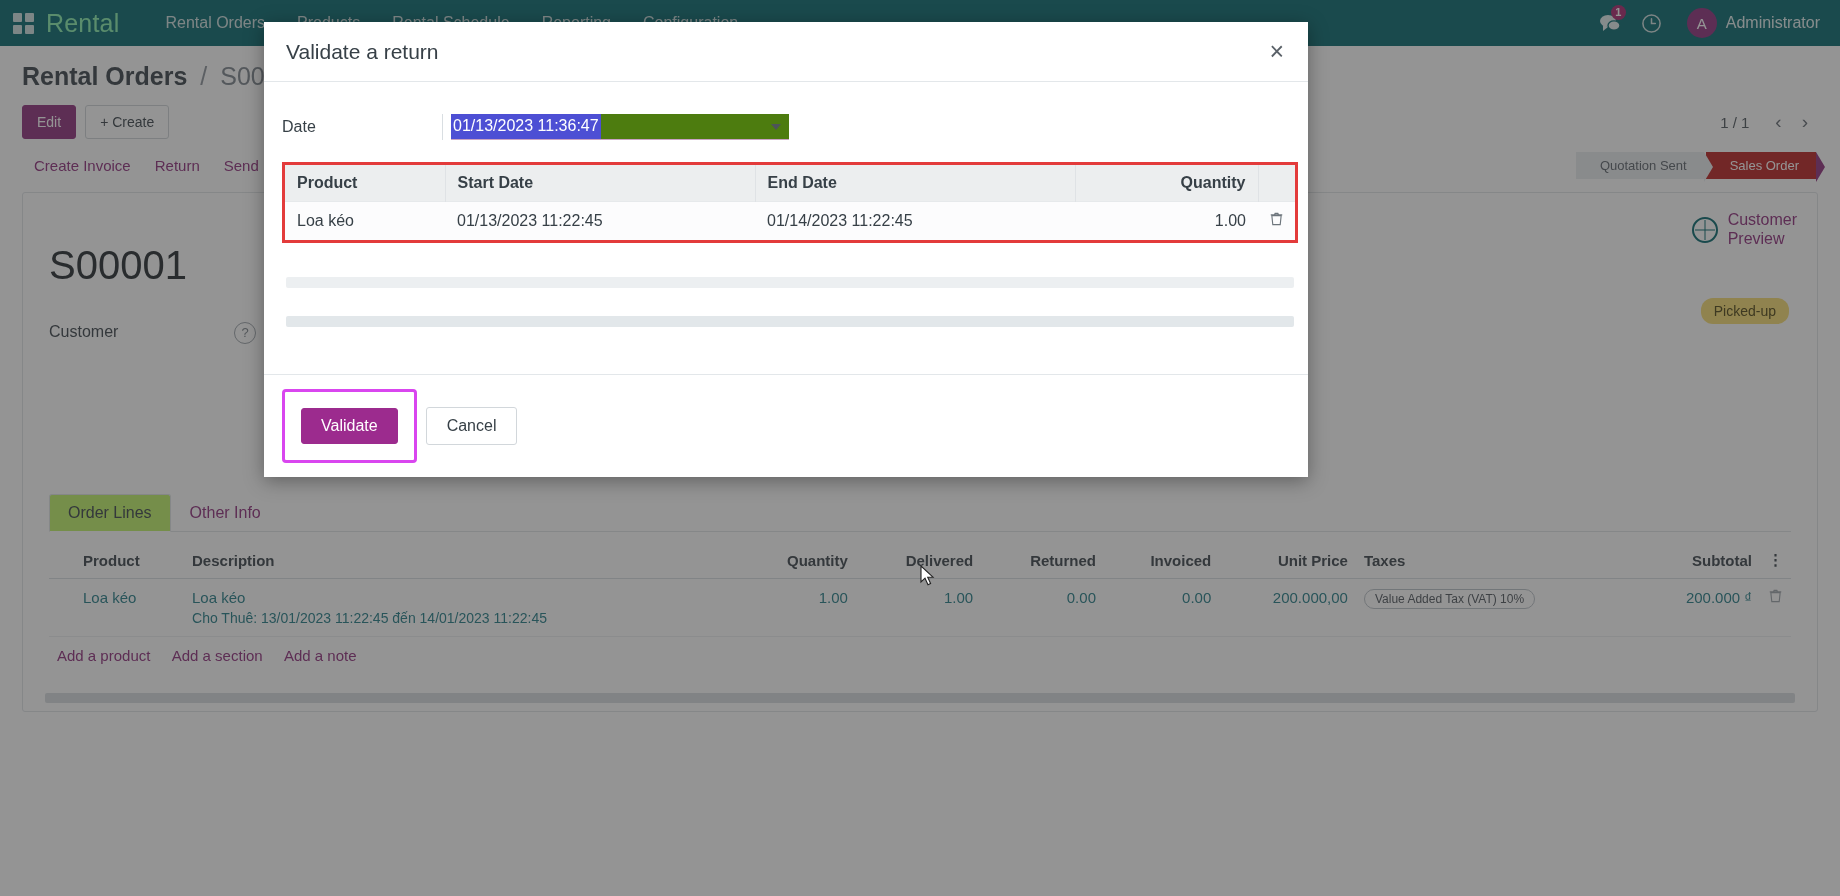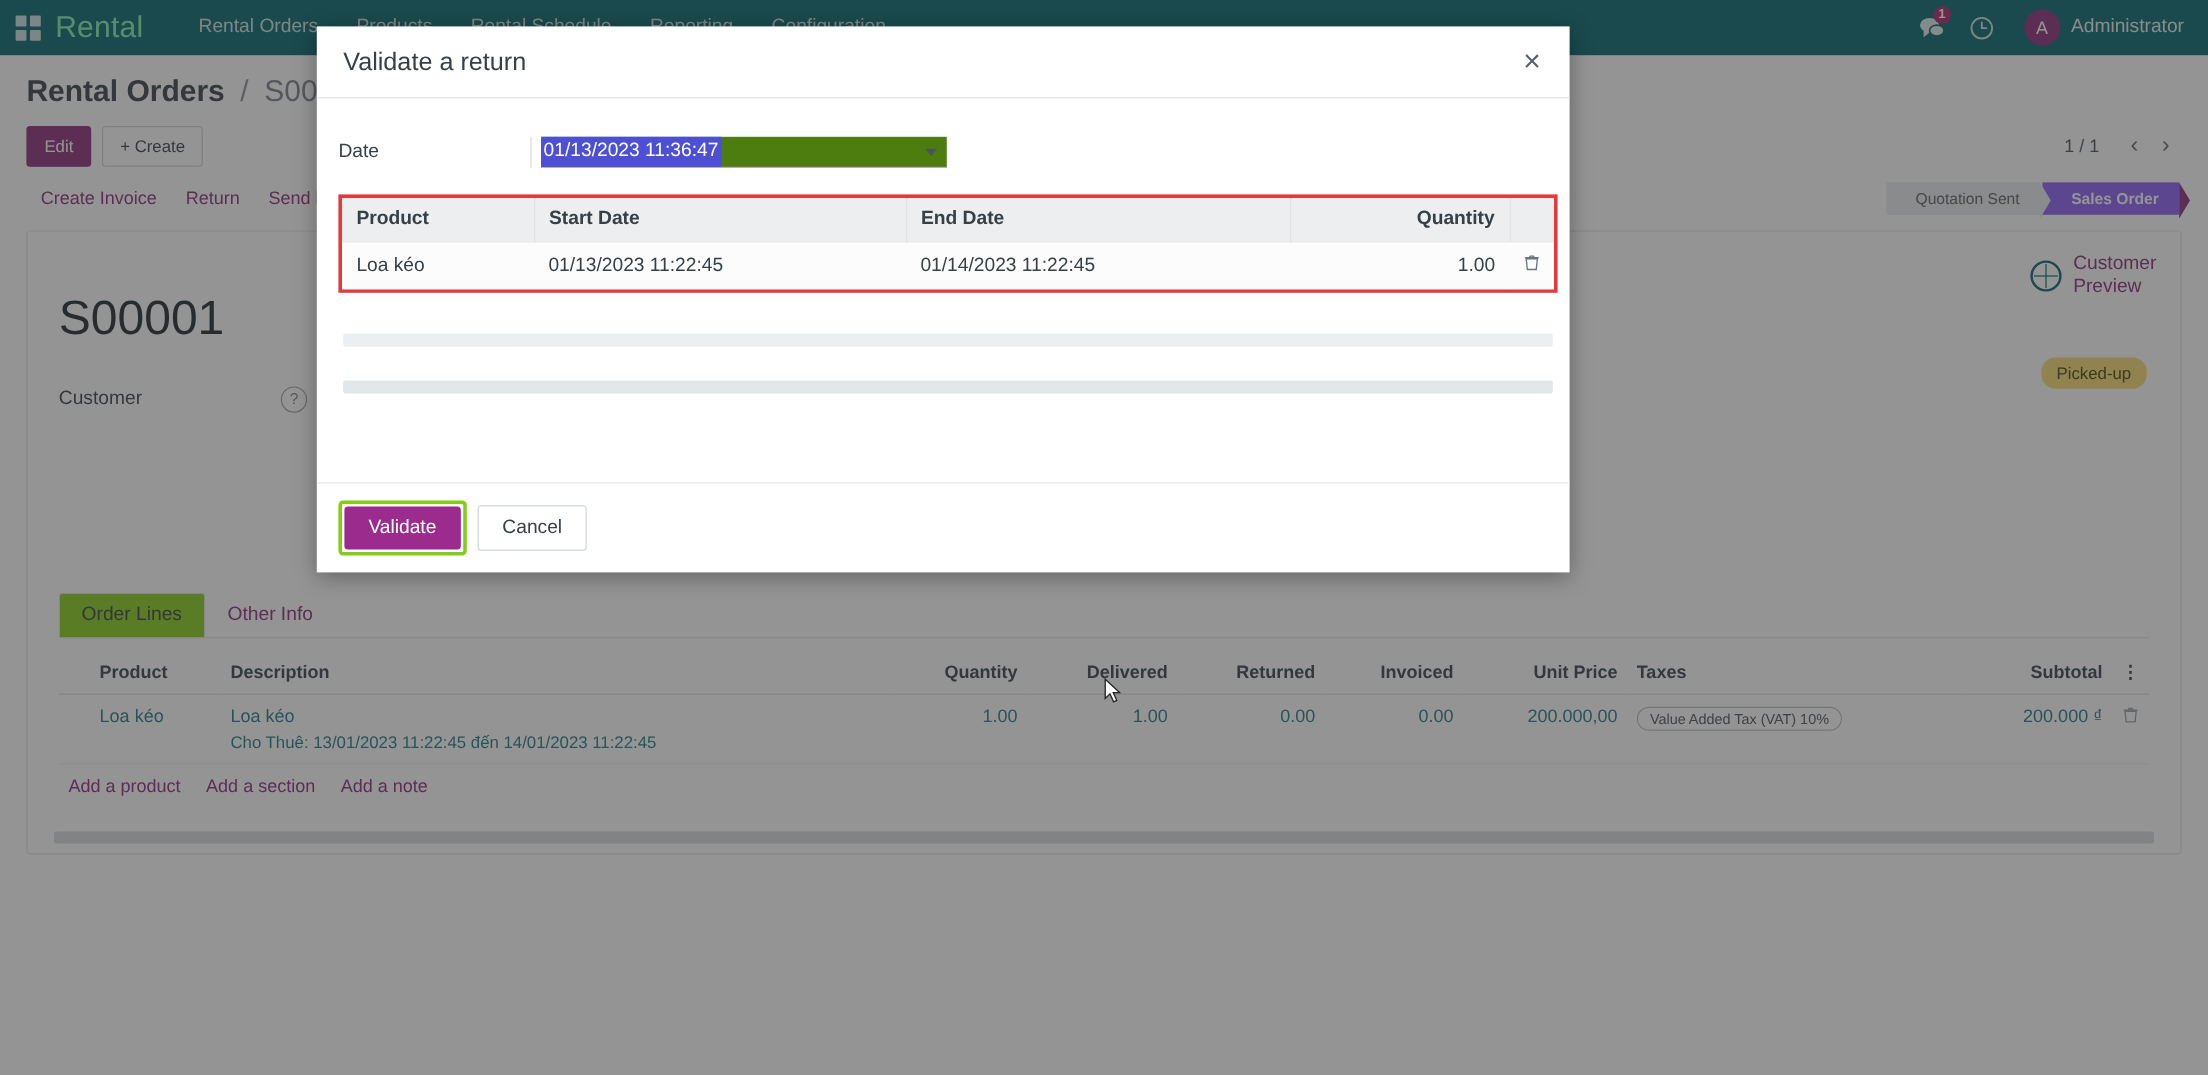--- a/index.html
+++ b/index.html
@@ -60,21 +60,21 @@
   .statusbar { margin-left: auto; display: flex; align-items: stretch; font-size: 13px; }
   .st {
     background: #e9ecef; color: #596068; padding: 6px 17px 6px 24px; position: relative;
     margin-right: 2px; white-space: nowrap;
   }
   .st:after {
     content: ''; position: absolute; right: -9px; top: 0; width: 0; height: 0;
     border-top: 15px solid transparent; border-bottom: 15px solid transparent;
     border-left: 9px solid #e9ecef; z-index: 2;
   }
-  .st.active { background: #8b5cf6; color: #fff; font-weight: 700; }
+  .st.active { background: #b91c1c; color: #fff; font-weight: 400; }
   .st.active:after { border-left-color: #8d2a7a; }
 
   .sheet {
     margin: 12px 22px 0 22px; border: 1px solid #dfe3e7; border-radius: 3px;
     background: #fff; padding: 22px 26px 0 26px; position: relative; min-height: 520px;
   }
   .cust-preview {
     position: absolute; right: 20px; top: 18px; display: flex; align-items: center;
     color: #8d2a7a; font-size: 16px; line-height: 1.15;
   }
@@ -103,21 +103,21 @@
   }
   .field-val { color: #8d2a7a; border-bottom: 1px dotted #c3c8cd; padding-bottom: 1px; }
 
   
   .tabs { display: flex; margin-top: 150px; border-bottom: 1px solid #dfe3e7; }
   .tab {
     padding: 9px 18px; font-size: 16px; color: #8d2a7a; cursor: pointer;
     border: 1px solid transparent; margin-bottom: -1px;
   }
   .tab.active {
-    color: #374047; background: #84cc16; border-color: #dfe3e7 #dfe3e7 #fff #dfe3e7;
+    color: #374047; background: #bef264; border-color: #dfe3e7 #dfe3e7 #fff #dfe3e7;
     border-radius: 3px 3px 0 0;
   }
 
   table.lines { width: 100%; border-collapse: collapse; font-size: 15px; margin-top: 10px; }
   table.lines th {
     text-align: left; font-weight: 700; color: #374047; padding: 9px 8px;
     border-bottom: 1px solid #d8dde1; white-space: nowrap;
   }
   table.lines th.num, table.lines td.num { text-align: right; }
   table.lines td { padding: 10px 8px; color: #1f7a85; vertical-align: top; }
@@ -189,21 +189,21 @@
   }
   table.retlines td.qty { text-align: right; }
   table.retlines td.opt { text-align: center; color: #6d757c; width: 28px; }
 
   .ghost-bar { height: 11px; background: #eceff1; border-radius: 2px; margin: 34px 4px 0 4px; }
   .ghost-bar.b2 { margin-top: 28px; background: #e2e7ea; }
 
   .modal-foot {
     border-top: 1px solid #e3e7ea; padding: 14px 18px; display: flex; align-items: center; flex: none;
   }
-  .validate-wrap { border: 3px solid #84cc16; border-radius: 4px; padding: 2px; margin-right: 9px; }
+  .validate-wrap { border: 3px solid #d946ef; border-radius: 4px; padding: 16px; margin-right: 9px; }
   .btn-validate {
     background: #9c2b8e; border: 1px solid #9c2b8e; color: #fff; font-size: 16px;
     padding: 8px 19px; border-radius: 3px; cursor: pointer;
   }
   .btn-cancel {
     background: #fff; border: 1px solid #d2d7db; color: #374047; font-size: 16px;
     padding: 9px 20px; border-radius: 3px; cursor: pointer;
   }
 
   .cursor-arrow { position: absolute; left: 920px; top: 565px; z-index: 40; }

